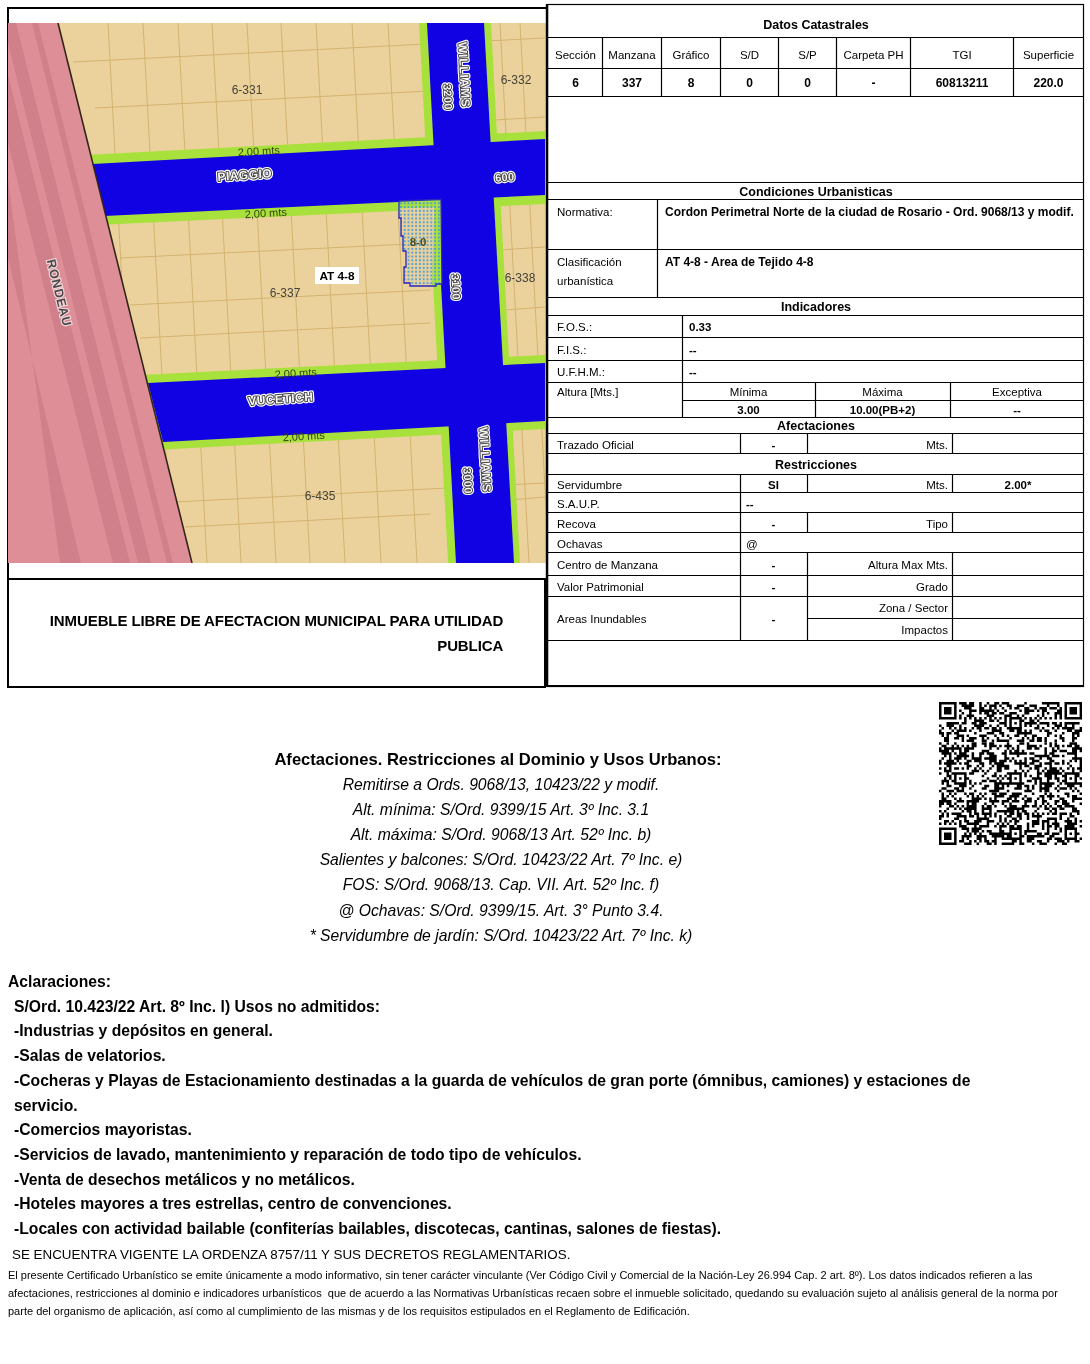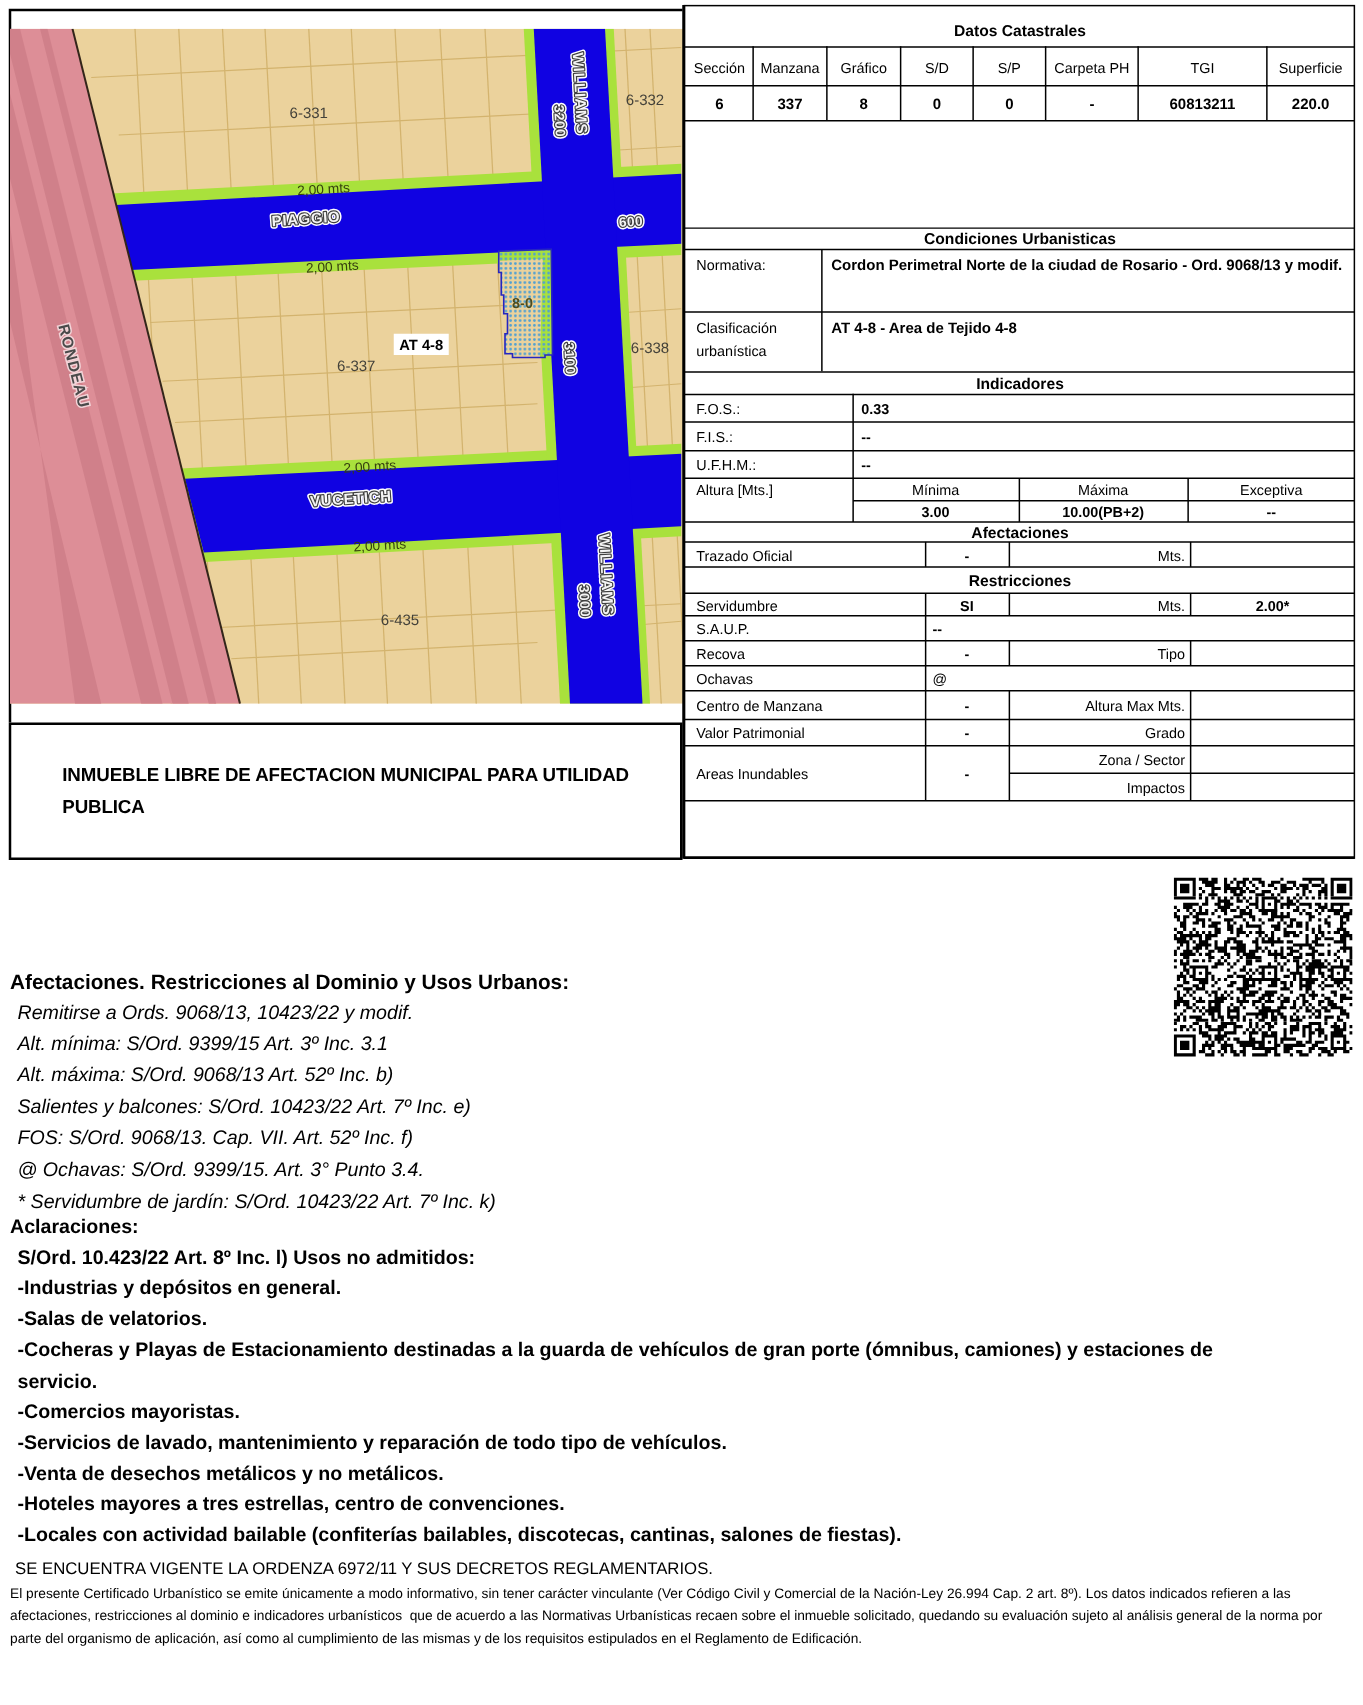--- a/index.html
+++ b/index.html
@@ -123,21 +123,21 @@
 </g>
 
 <text x="418" y="246" font-size="11.5" font-weight="bold" fill="#4c4c20" text-anchor="middle">8-0</text>
 
 <rect x="315" y="267" width="44" height="17" fill="#fff"></rect>
 <text x="337" y="280" font-size="11.8" font-weight="bold" fill="#000" text-anchor="middle">AT 4-8</text>
 </g>
 </svg>
 </div>
 
-<div class="abs" style="left:7px;top:578px;width:535px;height:106px;border:2px solid #000;display:flex;align-items:center;justify-content:center;text-align:left;">
+<div class="abs" style="left:7px;top:578px;width:535px;height:106px;border:2px solid #000;display:flex;align-items:center;justify-content:center;text-align:right;">
 <div style="font-size:15px;font-weight:bold;line-height:25px;letter-spacing:-0.1px;">INMUEBLE LIBRE DE AFECTACION MUNICIPAL PARA UTILIDAD<br>PUBLICA</div>
 </div>
 
 <svg class="abs" style="left:0;top:0;" width="1090" height="700" viewBox="0 0 1090 700">
 
 <g stroke="#000" stroke-width="1.2" fill="none">
 <rect x="547.5" y="4.5" width="536" height="682"></rect>
 <line x1="547" y1="4" x2="547" y2="687" stroke-width="2.4"></line>
 <line x1="547" y1="686" x2="1083.5" y2="686" stroke-width="2.2"></line>
 <line x1="547.5" y1="37.5" x2="1083.5" y2="37.5"></line>
@@ -264,21 +264,21 @@
 <text x="948" y="612" text-anchor="end">Zona / Sector</text>
 <text x="948" y="634" text-anchor="end">Impactos</text>
 </g>
 </svg>
 
 <svg class="abs" style="left:939px;top:702px;" width="143" height="144" viewBox="0 0 143 144">
 <rect width="143" height="144" fill="#fff"></rect>
 <path fill="#000" d="M0.0 0.0h17.6v2.5h-17.6zM20.1 0.0h7.5v2.5h-7.5zM30.1 0.0h5.0v2.5h-5.0zM40.2 0.0h2.5v2.5h-2.5zM47.7 0.0h2.5v2.5h-2.5zM55.2 0.0h5.0v2.5h-5.0zM62.7 0.0h7.5v2.5h-7.5zM85.3 0.0h2.5v2.5h-2.5zM102.9 0.0h17.6v2.5h-17.6zM125.5 0.0h17.6v2.5h-17.6zM0.0 2.5h2.5v2.5h-2.5zM15.1 2.5h2.5v2.5h-2.5zM22.6 2.5h12.5v2.5h-12.5zM40.2 2.5h2.5v2.5h-2.5zM45.2 2.5h2.5v2.5h-2.5zM50.2 2.5h7.5v2.5h-7.5zM60.2 2.5h2.5v2.5h-2.5zM67.8 2.5h5.0v2.5h-5.0zM77.8 2.5h7.5v2.5h-7.5zM90.4 2.5h7.5v2.5h-7.5zM107.9 2.5h2.5v2.5h-2.5zM118.0 2.5h2.5v2.5h-2.5zM125.5 2.5h2.5v2.5h-2.5zM140.6 2.5h2.5v2.5h-2.5zM0.0 5.0h2.5v2.5h-2.5zM5.0 5.0h7.5v2.5h-7.5zM15.1 5.0h2.5v2.5h-2.5zM25.1 5.0h7.5v2.5h-7.5zM40.2 5.0h5.0v2.5h-5.0zM50.2 5.0h2.5v2.5h-2.5zM55.2 5.0h2.5v2.5h-2.5zM62.7 5.0h2.5v2.5h-2.5zM70.3 5.0h2.5v2.5h-2.5zM75.3 5.0h5.0v2.5h-5.0zM85.3 5.0h5.0v2.5h-5.0zM95.4 5.0h2.5v2.5h-2.5zM100.4 5.0h7.5v2.5h-7.5zM110.4 5.0h7.5v2.5h-7.5zM120.5 5.0h2.5v2.5h-2.5zM125.5 5.0h2.5v2.5h-2.5zM130.5 5.0h7.5v2.5h-7.5zM140.6 5.0h2.5v2.5h-2.5zM0.0 7.5h2.5v2.5h-2.5zM5.0 7.5h7.5v2.5h-7.5zM15.1 7.5h2.5v2.5h-2.5zM20.1 7.5h2.5v2.5h-2.5zM30.1 7.5h7.5v2.5h-7.5zM40.2 7.5h15.1v2.5h-15.1zM57.7 7.5h2.5v2.5h-2.5zM65.3 7.5h2.5v2.5h-2.5zM80.3 7.5h2.5v2.5h-2.5zM85.3 7.5h10.0v2.5h-10.0zM97.9 7.5h2.5v2.5h-2.5zM102.9 7.5h5.0v2.5h-5.0zM118.0 7.5h5.0v2.5h-5.0zM125.5 7.5h2.5v2.5h-2.5zM130.5 7.5h7.5v2.5h-7.5zM140.6 7.5h2.5v2.5h-2.5zM0.0 10.0h2.5v2.5h-2.5zM5.0 10.0h7.5v2.5h-7.5zM15.1 10.0h2.5v2.5h-2.5zM22.6 10.0h2.5v2.5h-2.5zM30.1 10.0h2.5v2.5h-2.5zM40.2 10.0h2.5v2.5h-2.5zM45.2 10.0h5.0v2.5h-5.0zM52.7 10.0h5.0v2.5h-5.0zM60.2 10.0h5.0v2.5h-5.0zM70.3 10.0h7.5v2.5h-7.5zM85.3 10.0h5.0v2.5h-5.0zM102.9 10.0h2.5v2.5h-2.5zM107.9 10.0h2.5v2.5h-2.5zM115.5 10.0h7.5v2.5h-7.5zM125.5 10.0h2.5v2.5h-2.5zM130.5 10.0h7.5v2.5h-7.5zM140.6 10.0h2.5v2.5h-2.5zM0.0 12.5h2.5v2.5h-2.5zM15.1 12.5h2.5v2.5h-2.5zM20.1 12.5h2.5v2.5h-2.5zM27.6 12.5h7.5v2.5h-7.5zM47.7 12.5h7.5v2.5h-7.5zM65.3 12.5h7.5v2.5h-7.5zM77.8 12.5h2.5v2.5h-2.5zM82.8 12.5h2.5v2.5h-2.5zM97.9 12.5h2.5v2.5h-2.5zM102.9 12.5h2.5v2.5h-2.5zM115.5 12.5h2.5v2.5h-2.5zM120.5 12.5h2.5v2.5h-2.5zM125.5 12.5h2.5v2.5h-2.5zM140.6 12.5h2.5v2.5h-2.5zM0.0 15.1h17.6v2.5h-17.6zM20.1 15.1h2.5v2.5h-2.5zM25.1 15.1h2.5v2.5h-2.5zM30.1 15.1h2.5v2.5h-2.5zM35.1 15.1h2.5v2.5h-2.5zM40.2 15.1h2.5v2.5h-2.5zM45.2 15.1h2.5v2.5h-2.5zM50.2 15.1h2.5v2.5h-2.5zM55.2 15.1h2.5v2.5h-2.5zM60.2 15.1h2.5v2.5h-2.5zM65.3 15.1h2.5v2.5h-2.5zM70.3 15.1h12.5v2.5h-12.5zM85.3 15.1h2.5v2.5h-2.5zM90.4 15.1h2.5v2.5h-2.5zM95.4 15.1h2.5v2.5h-2.5zM100.4 15.1h2.5v2.5h-2.5zM105.4 15.1h2.5v2.5h-2.5zM110.4 15.1h2.5v2.5h-2.5zM115.5 15.1h2.5v2.5h-2.5zM120.5 15.1h2.5v2.5h-2.5zM125.5 15.1h17.6v2.5h-17.6zM25.1 17.6h2.5v2.5h-2.5zM35.1 17.6h10.0v2.5h-10.0zM50.2 17.6h5.0v2.5h-5.0zM57.7 17.6h2.5v2.5h-2.5zM65.3 17.6h2.5v2.5h-2.5zM70.3 17.6h2.5v2.5h-2.5zM80.3 17.6h5.0v2.5h-5.0zM90.4 17.6h5.0v2.5h-5.0zM97.9 17.6h2.5v2.5h-2.5zM7.5 20.1h12.5v2.5h-12.5zM22.6 20.1h5.0v2.5h-5.0zM32.6 20.1h5.0v2.5h-5.0zM40.2 20.1h7.5v2.5h-7.5zM60.2 20.1h7.5v2.5h-7.5zM70.3 20.1h2.5v2.5h-2.5zM75.3 20.1h2.5v2.5h-2.5zM80.3 20.1h2.5v2.5h-2.5zM85.3 20.1h12.5v2.5h-12.5zM100.4 20.1h10.0v2.5h-10.0zM112.9 20.1h5.0v2.5h-5.0zM120.5 20.1h2.5v2.5h-2.5zM125.5 20.1h15.1v2.5h-15.1zM0.0 22.6h2.5v2.5h-2.5zM7.5 22.6h7.5v2.5h-7.5zM20.1 22.6h2.5v2.5h-2.5zM35.1 22.6h10.0v2.5h-10.0zM50.2 22.6h2.5v2.5h-2.5zM57.7 22.6h2.5v2.5h-2.5zM65.3 22.6h2.5v2.5h-2.5zM70.3 22.6h2.5v2.5h-2.5zM80.3 22.6h2.5v2.5h-2.5zM85.3 22.6h2.5v2.5h-2.5zM90.4 22.6h2.5v2.5h-2.5zM97.9 22.6h2.5v2.5h-2.5zM107.9 22.6h2.5v2.5h-2.5zM115.5 22.6h7.5v2.5h-7.5zM125.5 22.6h2.5v2.5h-2.5zM133.0 22.6h2.5v2.5h-2.5zM2.5 25.1h2.5v2.5h-2.5zM10.0 25.1h2.5v2.5h-2.5zM15.1 25.1h2.5v2.5h-2.5zM20.1 25.1h2.5v2.5h-2.5zM25.1 25.1h2.5v2.5h-2.5zM32.6 25.1h2.5v2.5h-2.5zM37.6 25.1h5.0v2.5h-5.0zM45.2 25.1h5.0v2.5h-5.0zM52.7 25.1h5.0v2.5h-5.0zM60.2 25.1h2.5v2.5h-2.5zM67.8 25.1h15.1v2.5h-15.1zM95.4 25.1h5.0v2.5h-5.0zM102.9 25.1h2.5v2.5h-2.5zM112.9 25.1h2.5v2.5h-2.5zM118.0 25.1h2.5v2.5h-2.5zM123.0 25.1h12.5v2.5h-12.5zM140.6 25.1h2.5v2.5h-2.5zM0.0 27.6h2.5v2.5h-2.5zM12.5 27.6h2.5v2.5h-2.5zM17.6 27.6h10.0v2.5h-10.0zM30.1 27.6h2.5v2.5h-2.5zM40.2 27.6h2.5v2.5h-2.5zM52.7 27.6h10.0v2.5h-10.0zM70.3 27.6h5.0v2.5h-5.0zM77.8 27.6h5.0v2.5h-5.0zM85.3 27.6h2.5v2.5h-2.5zM90.4 27.6h2.5v2.5h-2.5zM100.4 27.6h2.5v2.5h-2.5zM105.4 27.6h5.0v2.5h-5.0zM115.5 27.6h2.5v2.5h-2.5zM128.0 27.6h5.0v2.5h-5.0zM135.5 27.6h7.5v2.5h-7.5zM0.0 30.1h5.0v2.5h-5.0zM7.5 30.1h5.0v2.5h-5.0zM15.1 30.1h5.0v2.5h-5.0zM35.1 30.1h2.5v2.5h-2.5zM47.7 30.1h7.5v2.5h-7.5zM60.2 30.1h5.0v2.5h-5.0zM77.8 30.1h15.1v2.5h-15.1zM107.9 30.1h5.0v2.5h-5.0zM123.0 30.1h2.5v2.5h-2.5zM133.0 30.1h7.5v2.5h-7.5zM2.5 32.6h2.5v2.5h-2.5zM7.5 32.6h2.5v2.5h-2.5zM17.6 32.6h7.5v2.5h-7.5zM27.6 32.6h2.5v2.5h-2.5zM40.2 32.6h7.5v2.5h-7.5zM55.2 32.6h2.5v2.5h-2.5zM62.7 32.6h2.5v2.5h-2.5zM67.8 32.6h2.5v2.5h-2.5zM75.3 32.6h5.0v2.5h-5.0zM85.3 32.6h2.5v2.5h-2.5zM92.9 32.6h5.0v2.5h-5.0zM107.9 32.6h2.5v2.5h-2.5zM115.5 32.6h2.5v2.5h-2.5zM120.5 32.6h2.5v2.5h-2.5zM133.0 32.6h2.5v2.5h-2.5zM138.0 32.6h2.5v2.5h-2.5zM5.0 35.1h5.0v2.5h-5.0zM15.1 35.1h5.0v2.5h-5.0zM22.6 35.1h2.5v2.5h-2.5zM30.1 35.1h7.5v2.5h-7.5zM42.7 35.1h2.5v2.5h-2.5zM47.7 35.1h2.5v2.5h-2.5zM57.7 35.1h2.5v2.5h-2.5zM70.3 35.1h2.5v2.5h-2.5zM82.8 35.1h2.5v2.5h-2.5zM87.8 35.1h2.5v2.5h-2.5zM92.9 35.1h2.5v2.5h-2.5zM97.9 35.1h5.0v2.5h-5.0zM105.4 35.1h2.5v2.5h-2.5zM120.5 35.1h5.0v2.5h-5.0zM133.0 35.1h5.0v2.5h-5.0zM5.0 37.6h5.0v2.5h-5.0zM22.6 37.6h2.5v2.5h-2.5zM27.6 37.6h7.5v2.5h-7.5zM42.7 37.6h5.0v2.5h-5.0zM52.7 37.6h2.5v2.5h-2.5zM57.7 37.6h12.5v2.5h-12.5zM77.8 37.6h7.5v2.5h-7.5zM90.4 37.6h5.0v2.5h-5.0zM97.9 37.6h5.0v2.5h-5.0zM105.4 37.6h2.5v2.5h-2.5zM115.5 37.6h2.5v2.5h-2.5zM123.0 37.6h2.5v2.5h-2.5zM133.0 37.6h2.5v2.5h-2.5zM0.0 40.2h2.5v2.5h-2.5zM7.5 40.2h2.5v2.5h-2.5zM15.1 40.2h2.5v2.5h-2.5zM32.6 40.2h5.0v2.5h-5.0zM42.7 40.2h5.0v2.5h-5.0zM50.2 40.2h5.0v2.5h-5.0zM67.8 40.2h2.5v2.5h-2.5zM80.3 40.2h5.0v2.5h-5.0zM87.8 40.2h2.5v2.5h-2.5zM105.4 40.2h2.5v2.5h-2.5zM110.4 40.2h2.5v2.5h-2.5zM115.5 40.2h2.5v2.5h-2.5zM130.5 40.2h7.5v2.5h-7.5zM2.5 42.7h5.0v2.5h-5.0zM12.5 42.7h2.5v2.5h-2.5zM17.6 42.7h2.5v2.5h-2.5zM22.6 42.7h2.5v2.5h-2.5zM27.6 42.7h2.5v2.5h-2.5zM32.6 42.7h5.0v2.5h-5.0zM45.2 42.7h2.5v2.5h-2.5zM50.2 42.7h7.5v2.5h-7.5zM60.2 42.7h2.5v2.5h-2.5zM65.3 42.7h7.5v2.5h-7.5zM77.8 42.7h2.5v2.5h-2.5zM87.8 42.7h10.0v2.5h-10.0zM100.4 42.7h2.5v2.5h-2.5zM110.4 42.7h2.5v2.5h-2.5zM115.5 42.7h5.0v2.5h-5.0zM123.0 42.7h2.5v2.5h-2.5zM128.0 42.7h5.0v2.5h-5.0zM135.5 42.7h5.0v2.5h-5.0zM0.0 45.2h2.5v2.5h-2.5zM5.0 45.2h17.6v2.5h-17.6zM25.1 45.2h10.0v2.5h-10.0zM50.2 45.2h2.5v2.5h-2.5zM57.7 45.2h2.5v2.5h-2.5zM67.8 45.2h2.5v2.5h-2.5zM72.8 45.2h2.5v2.5h-2.5zM77.8 45.2h2.5v2.5h-2.5zM87.8 45.2h5.0v2.5h-5.0zM95.4 45.2h5.0v2.5h-5.0zM105.4 45.2h2.5v2.5h-2.5zM112.9 45.2h2.5v2.5h-2.5zM118.0 45.2h2.5v2.5h-2.5zM133.0 45.2h10.0v2.5h-10.0zM0.0 47.7h10.0v2.5h-10.0zM12.5 47.7h2.5v2.5h-2.5zM20.1 47.7h2.5v2.5h-2.5zM25.1 47.7h5.0v2.5h-5.0zM42.7 47.7h7.5v2.5h-7.5zM65.3 47.7h2.5v2.5h-2.5zM70.3 47.7h2.5v2.5h-2.5zM75.3 47.7h5.0v2.5h-5.0zM82.8 47.7h2.5v2.5h-2.5zM105.4 47.7h2.5v2.5h-2.5zM112.9 47.7h5.0v2.5h-5.0zM120.5 47.7h7.5v2.5h-7.5zM133.0 47.7h5.0v2.5h-5.0zM140.6 47.7h2.5v2.5h-2.5zM2.5 50.2h10.0v2.5h-10.0zM15.1 50.2h2.5v2.5h-2.5zM20.1 50.2h7.5v2.5h-7.5zM32.6 50.2h2.5v2.5h-2.5zM40.2 50.2h5.0v2.5h-5.0zM47.7 50.2h7.5v2.5h-7.5zM62.7 50.2h5.0v2.5h-5.0zM70.3 50.2h17.6v2.5h-17.6zM90.4 50.2h5.0v2.5h-5.0zM105.4 50.2h2.5v2.5h-2.5zM110.4 50.2h5.0v2.5h-5.0zM128.0 50.2h10.0v2.5h-10.0zM5.0 52.7h2.5v2.5h-2.5zM10.0 52.7h2.5v2.5h-2.5zM17.6 52.7h12.5v2.5h-12.5zM32.6 52.7h2.5v2.5h-2.5zM40.2 52.7h2.5v2.5h-2.5zM50.2 52.7h7.5v2.5h-7.5zM65.3 52.7h2.5v2.5h-2.5zM77.8 52.7h2.5v2.5h-2.5zM95.4 52.7h15.1v2.5h-15.1zM112.9 52.7h7.5v2.5h-7.5zM123.0 52.7h2.5v2.5h-2.5zM135.5 52.7h2.5v2.5h-2.5zM2.5 55.2h2.5v2.5h-2.5zM10.0 55.2h2.5v2.5h-2.5zM15.1 55.2h7.5v2.5h-7.5zM25.1 55.2h2.5v2.5h-2.5zM32.6 55.2h10.0v2.5h-10.0zM45.2 55.2h12.5v2.5h-12.5zM65.3 55.2h5.0v2.5h-5.0zM72.8 55.2h2.5v2.5h-2.5zM85.3 55.2h2.5v2.5h-2.5zM90.4 55.2h5.0v2.5h-5.0zM100.4 55.2h2.5v2.5h-2.5zM107.9 55.2h5.0v2.5h-5.0zM133.0 55.2h10.0v2.5h-10.0zM0.0 57.7h2.5v2.5h-2.5zM7.5 57.7h7.5v2.5h-7.5zM17.6 57.7h2.5v2.5h-2.5zM27.6 57.7h5.0v2.5h-5.0zM35.1 57.7h7.5v2.5h-7.5zM50.2 57.7h7.5v2.5h-7.5zM60.2 57.7h7.5v2.5h-7.5zM70.3 57.7h2.5v2.5h-2.5zM75.3 57.7h2.5v2.5h-2.5zM80.3 57.7h2.5v2.5h-2.5zM85.3 57.7h2.5v2.5h-2.5zM92.9 57.7h7.5v2.5h-7.5zM110.4 57.7h5.0v2.5h-5.0zM123.0 57.7h2.5v2.5h-2.5zM130.5 57.7h2.5v2.5h-2.5zM135.5 57.7h2.5v2.5h-2.5zM140.6 57.7h2.5v2.5h-2.5zM0.0 60.2h2.5v2.5h-2.5zM5.0 60.2h12.5v2.5h-12.5zM20.1 60.2h2.5v2.5h-2.5zM25.1 60.2h5.0v2.5h-5.0zM40.2 60.2h5.0v2.5h-5.0zM50.2 60.2h2.5v2.5h-2.5zM55.2 60.2h10.0v2.5h-10.0zM75.3 60.2h12.5v2.5h-12.5zM90.4 60.2h5.0v2.5h-5.0zM100.4 60.2h2.5v2.5h-2.5zM105.4 60.2h7.5v2.5h-7.5zM115.5 60.2h5.0v2.5h-5.0zM123.0 60.2h2.5v2.5h-2.5zM128.0 60.2h2.5v2.5h-2.5zM140.6 60.2h2.5v2.5h-2.5zM7.5 62.7h5.0v2.5h-5.0zM27.6 62.7h5.0v2.5h-5.0zM37.6 62.7h2.5v2.5h-2.5zM42.7 62.7h2.5v2.5h-2.5zM52.7 62.7h2.5v2.5h-2.5zM57.7 62.7h12.5v2.5h-12.5zM80.3 62.7h2.5v2.5h-2.5zM85.3 62.7h5.0v2.5h-5.0zM95.4 62.7h7.5v2.5h-7.5zM110.4 62.7h2.5v2.5h-2.5zM130.5 62.7h2.5v2.5h-2.5zM140.6 62.7h2.5v2.5h-2.5zM0.0 65.3h2.5v2.5h-2.5zM5.0 65.3h2.5v2.5h-2.5zM10.0 65.3h2.5v2.5h-2.5zM15.1 65.3h5.0v2.5h-5.0zM22.6 65.3h2.5v2.5h-2.5zM27.6 65.3h2.5v2.5h-2.5zM35.1 65.3h2.5v2.5h-2.5zM40.2 65.3h2.5v2.5h-2.5zM50.2 65.3h2.5v2.5h-2.5zM57.7 65.3h5.0v2.5h-5.0zM65.3 65.3h5.0v2.5h-5.0zM80.3 65.3h2.5v2.5h-2.5zM90.4 65.3h2.5v2.5h-2.5zM95.4 65.3h5.0v2.5h-5.0zM105.4 65.3h2.5v2.5h-2.5zM110.4 65.3h7.5v2.5h-7.5zM120.5 65.3h2.5v2.5h-2.5zM128.0 65.3h2.5v2.5h-2.5zM133.0 65.3h2.5v2.5h-2.5zM138.0 65.3h5.0v2.5h-5.0zM5.0 67.8h7.5v2.5h-7.5zM32.6 67.8h7.5v2.5h-7.5zM42.7 67.8h2.5v2.5h-2.5zM47.7 67.8h2.5v2.5h-2.5zM57.7 67.8h5.0v2.5h-5.0zM75.3 67.8h2.5v2.5h-2.5zM82.8 67.8h2.5v2.5h-2.5zM87.8 67.8h2.5v2.5h-2.5zM97.9 67.8h2.5v2.5h-2.5zM102.9 67.8h2.5v2.5h-2.5zM107.9 67.8h12.5v2.5h-12.5zM123.0 67.8h2.5v2.5h-2.5zM133.0 67.8h2.5v2.5h-2.5zM140.6 67.8h2.5v2.5h-2.5zM0.0 70.3h2.5v2.5h-2.5zM7.5 70.3h2.5v2.5h-2.5zM12.5 70.3h15.1v2.5h-15.1zM30.1 70.3h5.0v2.5h-5.0zM45.2 70.3h2.5v2.5h-2.5zM55.2 70.3h2.5v2.5h-2.5zM67.8 70.3h15.1v2.5h-15.1zM85.3 70.3h2.5v2.5h-2.5zM97.9 70.3h5.0v2.5h-5.0zM105.4 70.3h17.6v2.5h-17.6zM125.5 70.3h15.1v2.5h-15.1zM7.5 72.8h5.0v2.5h-5.0zM15.1 72.8h2.5v2.5h-2.5zM25.1 72.8h2.5v2.5h-2.5zM42.7 72.8h2.5v2.5h-2.5zM52.7 72.8h5.0v2.5h-5.0zM60.2 72.8h2.5v2.5h-2.5zM65.3 72.8h2.5v2.5h-2.5zM70.3 72.8h2.5v2.5h-2.5zM80.3 72.8h2.5v2.5h-2.5zM85.3 72.8h2.5v2.5h-2.5zM90.4 72.8h2.5v2.5h-2.5zM97.9 72.8h2.5v2.5h-2.5zM105.4 72.8h7.5v2.5h-7.5zM115.5 72.8h2.5v2.5h-2.5zM123.0 72.8h5.0v2.5h-5.0zM135.5 72.8h5.0v2.5h-5.0zM5.0 75.3h2.5v2.5h-2.5zM10.0 75.3h2.5v2.5h-2.5zM15.1 75.3h2.5v2.5h-2.5zM20.1 75.3h2.5v2.5h-2.5zM25.1 75.3h5.0v2.5h-5.0zM47.7 75.3h2.5v2.5h-2.5zM57.7 75.3h2.5v2.5h-2.5zM62.7 75.3h2.5v2.5h-2.5zM67.8 75.3h5.0v2.5h-5.0zM75.3 75.3h2.5v2.5h-2.5zM80.3 75.3h2.5v2.5h-2.5zM92.9 75.3h10.0v2.5h-10.0zM107.9 75.3h5.0v2.5h-5.0zM115.5 75.3h5.0v2.5h-5.0zM125.5 75.3h2.5v2.5h-2.5zM130.5 75.3h2.5v2.5h-2.5zM135.5 75.3h2.5v2.5h-2.5zM140.6 75.3h2.5v2.5h-2.5zM2.5 77.8h7.5v2.5h-7.5zM12.5 77.8h5.0v2.5h-5.0zM25.1 77.8h2.5v2.5h-2.5zM30.1 77.8h2.5v2.5h-2.5zM42.7 77.8h5.0v2.5h-5.0zM50.2 77.8h7.5v2.5h-7.5zM60.2 77.8h2.5v2.5h-2.5zM70.3 77.8h2.5v2.5h-2.5zM80.3 77.8h2.5v2.5h-2.5zM87.8 77.8h5.0v2.5h-5.0zM95.4 77.8h2.5v2.5h-2.5zM100.4 77.8h2.5v2.5h-2.5zM107.9 77.8h2.5v2.5h-2.5zM118.0 77.8h2.5v2.5h-2.5zM123.0 77.8h5.0v2.5h-5.0zM135.5 77.8h2.5v2.5h-2.5zM2.5 80.3h2.5v2.5h-2.5zM7.5 80.3h2.5v2.5h-2.5zM15.1 80.3h12.5v2.5h-12.5zM30.1 80.3h2.5v2.5h-2.5zM35.1 80.3h2.5v2.5h-2.5zM40.2 80.3h2.5v2.5h-2.5zM55.2 80.3h30.1v2.5h-30.1zM95.4 80.3h2.5v2.5h-2.5zM100.4 80.3h15.1v2.5h-15.1zM120.5 80.3h2.5v2.5h-2.5zM125.5 80.3h17.6v2.5h-17.6zM7.5 82.8h5.0v2.5h-5.0zM20.1 82.8h7.5v2.5h-7.5zM32.6 82.8h2.5v2.5h-2.5zM45.2 82.8h5.0v2.5h-5.0zM55.2 82.8h5.0v2.5h-5.0zM62.7 82.8h2.5v2.5h-2.5zM67.8 82.8h2.5v2.5h-2.5zM77.8 82.8h5.0v2.5h-5.0zM85.3 82.8h5.0v2.5h-5.0zM92.9 82.8h2.5v2.5h-2.5zM100.4 82.8h2.5v2.5h-2.5zM105.4 82.8h7.5v2.5h-7.5zM118.0 82.8h2.5v2.5h-2.5zM128.0 82.8h7.5v2.5h-7.5zM140.6 82.8h2.5v2.5h-2.5zM2.5 85.3h5.0v2.5h-5.0zM15.1 85.3h5.0v2.5h-5.0zM22.6 85.3h2.5v2.5h-2.5zM30.1 85.3h2.5v2.5h-2.5zM42.7 85.3h5.0v2.5h-5.0zM55.2 85.3h10.0v2.5h-10.0zM75.3 85.3h7.5v2.5h-7.5zM87.8 85.3h2.5v2.5h-2.5zM92.9 85.3h2.5v2.5h-2.5zM100.4 85.3h10.0v2.5h-10.0zM115.5 85.3h2.5v2.5h-2.5zM120.5 85.3h7.5v2.5h-7.5zM130.5 85.3h2.5v2.5h-2.5zM135.5 85.3h2.5v2.5h-2.5zM0.0 87.8h2.5v2.5h-2.5zM7.5 87.8h7.5v2.5h-7.5zM17.6 87.8h7.5v2.5h-7.5zM35.1 87.8h2.5v2.5h-2.5zM50.2 87.8h10.0v2.5h-10.0zM67.8 87.8h2.5v2.5h-2.5zM85.3 87.8h7.5v2.5h-7.5zM100.4 87.8h2.5v2.5h-2.5zM105.4 87.8h5.0v2.5h-5.0zM118.0 87.8h2.5v2.5h-2.5zM133.0 87.8h2.5v2.5h-2.5zM138.0 87.8h2.5v2.5h-2.5zM2.5 90.4h2.5v2.5h-2.5zM10.0 90.4h2.5v2.5h-2.5zM15.1 90.4h2.5v2.5h-2.5zM25.1 90.4h2.5v2.5h-2.5zM30.1 90.4h5.0v2.5h-5.0zM40.2 90.4h2.5v2.5h-2.5zM45.2 90.4h2.5v2.5h-2.5zM52.7 90.4h5.0v2.5h-5.0zM60.2 90.4h7.5v2.5h-7.5zM72.8 90.4h10.0v2.5h-10.0zM92.9 90.4h2.5v2.5h-2.5zM105.4 90.4h2.5v2.5h-2.5zM110.4 90.4h2.5v2.5h-2.5zM125.5 90.4h5.0v2.5h-5.0zM140.6 90.4h2.5v2.5h-2.5zM2.5 92.9h2.5v2.5h-2.5zM7.5 92.9h2.5v2.5h-2.5zM12.5 92.9h2.5v2.5h-2.5zM27.6 92.9h2.5v2.5h-2.5zM32.6 92.9h2.5v2.5h-2.5zM37.6 92.9h2.5v2.5h-2.5zM42.7 92.9h2.5v2.5h-2.5zM55.2 92.9h10.0v2.5h-10.0zM70.3 92.9h10.0v2.5h-10.0zM85.3 92.9h2.5v2.5h-2.5zM100.4 92.9h5.0v2.5h-5.0zM107.9 92.9h7.5v2.5h-7.5zM118.0 92.9h2.5v2.5h-2.5zM128.0 92.9h2.5v2.5h-2.5zM133.0 92.9h5.0v2.5h-5.0zM2.5 95.4h5.0v2.5h-5.0zM15.1 95.4h2.5v2.5h-2.5zM20.1 95.4h2.5v2.5h-2.5zM32.6 95.4h10.0v2.5h-10.0zM45.2 95.4h2.5v2.5h-2.5zM50.2 95.4h2.5v2.5h-2.5zM55.2 95.4h2.5v2.5h-2.5zM67.8 95.4h5.0v2.5h-5.0zM75.3 95.4h2.5v2.5h-2.5zM82.8 95.4h2.5v2.5h-2.5zM87.8 95.4h5.0v2.5h-5.0zM97.9 95.4h2.5v2.5h-2.5zM102.9 95.4h2.5v2.5h-2.5zM110.4 95.4h2.5v2.5h-2.5zM120.5 95.4h5.0v2.5h-5.0zM133.0 95.4h10.0v2.5h-10.0zM0.0 97.9h12.5v2.5h-12.5zM17.6 97.9h7.5v2.5h-7.5zM27.6 97.9h12.5v2.5h-12.5zM50.2 97.9h10.0v2.5h-10.0zM62.7 97.9h7.5v2.5h-7.5zM72.8 97.9h7.5v2.5h-7.5zM85.3 97.9h7.5v2.5h-7.5zM95.4 97.9h2.5v2.5h-2.5zM102.9 97.9h5.0v2.5h-5.0zM115.5 97.9h5.0v2.5h-5.0zM123.0 97.9h5.0v2.5h-5.0zM133.0 97.9h2.5v2.5h-2.5zM0.0 100.4h5.0v2.5h-5.0zM7.5 100.4h5.0v2.5h-5.0zM15.1 100.4h2.5v2.5h-2.5zM27.6 100.4h2.5v2.5h-2.5zM32.6 100.4h5.0v2.5h-5.0zM45.2 100.4h2.5v2.5h-2.5zM52.7 100.4h2.5v2.5h-2.5zM62.7 100.4h2.5v2.5h-2.5zM70.3 100.4h2.5v2.5h-2.5zM85.3 100.4h2.5v2.5h-2.5zM95.4 100.4h2.5v2.5h-2.5zM102.9 100.4h2.5v2.5h-2.5zM107.9 100.4h2.5v2.5h-2.5zM115.5 100.4h2.5v2.5h-2.5zM123.0 100.4h7.5v2.5h-7.5zM140.6 100.4h2.5v2.5h-2.5zM0.0 102.9h2.5v2.5h-2.5zM10.0 102.9h5.0v2.5h-5.0zM17.6 102.9h2.5v2.5h-2.5zM22.6 102.9h2.5v2.5h-2.5zM27.6 102.9h10.0v2.5h-10.0zM42.7 102.9h2.5v2.5h-2.5zM47.7 102.9h5.0v2.5h-5.0zM55.2 102.9h2.5v2.5h-2.5zM65.3 102.9h2.5v2.5h-2.5zM70.3 102.9h7.5v2.5h-7.5zM82.8 102.9h7.5v2.5h-7.5zM92.9 102.9h5.0v2.5h-5.0zM100.4 102.9h2.5v2.5h-2.5zM105.4 102.9h2.5v2.5h-2.5zM110.4 102.9h2.5v2.5h-2.5zM118.0 102.9h5.0v2.5h-5.0zM125.5 102.9h10.0v2.5h-10.0zM7.5 105.4h2.5v2.5h-2.5zM15.1 105.4h2.5v2.5h-2.5zM20.1 105.4h2.5v2.5h-2.5zM25.1 105.4h12.5v2.5h-12.5zM42.7 105.4h10.0v2.5h-10.0zM67.8 105.4h17.6v2.5h-17.6zM97.9 105.4h2.5v2.5h-2.5zM105.4 105.4h5.0v2.5h-5.0zM112.9 105.4h5.0v2.5h-5.0zM120.5 105.4h5.0v2.5h-5.0zM133.0 105.4h5.0v2.5h-5.0zM0.0 107.9h2.5v2.5h-2.5zM5.0 107.9h2.5v2.5h-2.5zM22.6 107.9h2.5v2.5h-2.5zM27.6 107.9h5.0v2.5h-5.0zM35.1 107.9h2.5v2.5h-2.5zM42.7 107.9h2.5v2.5h-2.5zM50.2 107.9h2.5v2.5h-2.5zM57.7 107.9h17.6v2.5h-17.6zM77.8 107.9h2.5v2.5h-2.5zM82.8 107.9h5.0v2.5h-5.0zM95.4 107.9h2.5v2.5h-2.5zM110.4 107.9h2.5v2.5h-2.5zM115.5 107.9h2.5v2.5h-2.5zM133.0 107.9h7.5v2.5h-7.5zM2.5 110.4h2.5v2.5h-2.5zM7.5 110.4h2.5v2.5h-2.5zM12.5 110.4h10.0v2.5h-10.0zM30.1 110.4h2.5v2.5h-2.5zM35.1 110.4h5.0v2.5h-5.0zM42.7 110.4h10.0v2.5h-10.0zM55.2 110.4h2.5v2.5h-2.5zM65.3 110.4h2.5v2.5h-2.5zM70.3 110.4h5.0v2.5h-5.0zM77.8 110.4h5.0v2.5h-5.0zM85.3 110.4h5.0v2.5h-5.0zM92.9 110.4h2.5v2.5h-2.5zM97.9 110.4h2.5v2.5h-2.5zM102.9 110.4h2.5v2.5h-2.5zM107.9 110.4h2.5v2.5h-2.5zM112.9 110.4h5.0v2.5h-5.0zM120.5 110.4h7.5v2.5h-7.5zM130.5 110.4h2.5v2.5h-2.5zM138.0 110.4h2.5v2.5h-2.5zM0.0 112.9h5.0v2.5h-5.0zM7.5 112.9h2.5v2.5h-2.5zM17.6 112.9h10.0v2.5h-10.0zM30.1 112.9h5.0v2.5h-5.0zM37.6 112.9h2.5v2.5h-2.5zM45.2 112.9h2.5v2.5h-2.5zM50.2 112.9h2.5v2.5h-2.5zM55.2 112.9h2.5v2.5h-2.5zM60.2 112.9h2.5v2.5h-2.5zM67.8 112.9h5.0v2.5h-5.0zM77.8 112.9h5.0v2.5h-5.0zM87.8 112.9h2.5v2.5h-2.5zM92.9 112.9h10.0v2.5h-10.0zM120.5 112.9h2.5v2.5h-2.5zM130.5 112.9h5.0v2.5h-5.0zM0.0 115.5h2.5v2.5h-2.5zM15.1 115.5h5.0v2.5h-5.0zM25.1 115.5h2.5v2.5h-2.5zM37.6 115.5h12.5v2.5h-12.5zM60.2 115.5h2.5v2.5h-2.5zM65.3 115.5h2.5v2.5h-2.5zM72.8 115.5h5.0v2.5h-5.0zM80.3 115.5h2.5v2.5h-2.5zM87.8 115.5h2.5v2.5h-2.5zM97.9 115.5h2.5v2.5h-2.5zM107.9 115.5h10.0v2.5h-10.0zM120.5 115.5h2.5v2.5h-2.5zM128.0 115.5h2.5v2.5h-2.5zM135.5 115.5h2.5v2.5h-2.5zM5.0 118.0h5.0v2.5h-5.0zM12.5 118.0h2.5v2.5h-2.5zM20.1 118.0h2.5v2.5h-2.5zM25.1 118.0h5.0v2.5h-5.0zM35.1 118.0h7.5v2.5h-7.5zM47.7 118.0h7.5v2.5h-7.5zM60.2 118.0h2.5v2.5h-2.5zM65.3 118.0h2.5v2.5h-2.5zM70.3 118.0h2.5v2.5h-2.5zM75.3 118.0h5.0v2.5h-5.0zM92.9 118.0h7.5v2.5h-7.5zM102.9 118.0h7.5v2.5h-7.5zM115.5 118.0h2.5v2.5h-2.5zM125.5 118.0h7.5v2.5h-7.5zM135.5 118.0h2.5v2.5h-2.5zM140.6 118.0h2.5v2.5h-2.5zM0.0 120.5h2.5v2.5h-2.5zM5.0 120.5h2.5v2.5h-2.5zM10.0 120.5h2.5v2.5h-2.5zM15.1 120.5h2.5v2.5h-2.5zM20.1 120.5h2.5v2.5h-2.5zM27.6 120.5h12.5v2.5h-12.5zM47.7 120.5h2.5v2.5h-2.5zM57.7 120.5h2.5v2.5h-2.5zM62.7 120.5h2.5v2.5h-2.5zM67.8 120.5h2.5v2.5h-2.5zM75.3 120.5h2.5v2.5h-2.5zM87.8 120.5h2.5v2.5h-2.5zM92.9 120.5h7.5v2.5h-7.5zM102.9 120.5h2.5v2.5h-2.5zM107.9 120.5h2.5v2.5h-2.5zM112.9 120.5h7.5v2.5h-7.5zM128.0 120.5h10.0v2.5h-10.0zM20.1 123.0h7.5v2.5h-7.5zM35.1 123.0h2.5v2.5h-2.5zM40.2 123.0h10.0v2.5h-10.0zM55.2 123.0h2.5v2.5h-2.5zM60.2 123.0h7.5v2.5h-7.5zM70.3 123.0h5.0v2.5h-5.0zM77.8 123.0h5.0v2.5h-5.0zM87.8 123.0h2.5v2.5h-2.5zM92.9 123.0h2.5v2.5h-2.5zM102.9 123.0h2.5v2.5h-2.5zM107.9 123.0h5.0v2.5h-5.0zM115.5 123.0h5.0v2.5h-5.0zM125.5 123.0h10.0v2.5h-10.0zM140.6 123.0h2.5v2.5h-2.5zM0.0 125.5h17.6v2.5h-17.6zM22.6 125.5h7.5v2.5h-7.5zM32.6 125.5h10.0v2.5h-10.0zM60.2 125.5h2.5v2.5h-2.5zM70.3 125.5h12.5v2.5h-12.5zM87.8 125.5h2.5v2.5h-2.5zM102.9 125.5h2.5v2.5h-2.5zM107.9 125.5h2.5v2.5h-2.5zM115.5 125.5h2.5v2.5h-2.5zM120.5 125.5h2.5v2.5h-2.5zM125.5 125.5h12.5v2.5h-12.5zM0.0 128.0h2.5v2.5h-2.5zM15.1 128.0h2.5v2.5h-2.5zM27.6 128.0h2.5v2.5h-2.5zM32.6 128.0h7.5v2.5h-7.5zM42.7 128.0h2.5v2.5h-2.5zM47.7 128.0h5.0v2.5h-5.0zM60.2 128.0h5.0v2.5h-5.0zM70.3 128.0h2.5v2.5h-2.5zM80.3 128.0h2.5v2.5h-2.5zM85.3 128.0h12.5v2.5h-12.5zM107.9 128.0h2.5v2.5h-2.5zM120.5 128.0h2.5v2.5h-2.5zM125.5 128.0h2.5v2.5h-2.5zM135.5 128.0h2.5v2.5h-2.5zM0.0 130.5h2.5v2.5h-2.5zM5.0 130.5h7.5v2.5h-7.5zM15.1 130.5h2.5v2.5h-2.5zM25.1 130.5h2.5v2.5h-2.5zM30.1 130.5h2.5v2.5h-2.5zM35.1 130.5h2.5v2.5h-2.5zM40.2 130.5h2.5v2.5h-2.5zM50.2 130.5h22.6v2.5h-22.6zM75.3 130.5h2.5v2.5h-2.5zM80.3 130.5h2.5v2.5h-2.5zM85.3 130.5h2.5v2.5h-2.5zM97.9 130.5h5.0v2.5h-5.0zM105.4 130.5h5.0v2.5h-5.0zM112.9 130.5h7.5v2.5h-7.5zM125.5 130.5h2.5v2.5h-2.5zM130.5 130.5h2.5v2.5h-2.5zM135.5 130.5h5.0v2.5h-5.0zM0.0 133.0h2.5v2.5h-2.5zM5.0 133.0h7.5v2.5h-7.5zM15.1 133.0h2.5v2.5h-2.5zM22.6 133.0h10.0v2.5h-10.0zM37.6 133.0h10.0v2.5h-10.0zM52.7 133.0h12.5v2.5h-12.5zM67.8 133.0h5.0v2.5h-5.0zM80.3 133.0h5.0v2.5h-5.0zM87.8 133.0h17.6v2.5h-17.6zM110.4 133.0h5.0v2.5h-5.0zM125.5 133.0h2.5v2.5h-2.5zM135.5 133.0h2.5v2.5h-2.5zM0.0 135.5h2.5v2.5h-2.5zM5.0 135.5h7.5v2.5h-7.5zM15.1 135.5h2.5v2.5h-2.5zM22.6 135.5h2.5v2.5h-2.5zM27.6 135.5h2.5v2.5h-2.5zM37.6 135.5h5.0v2.5h-5.0zM45.2 135.5h2.5v2.5h-2.5zM55.2 135.5h2.5v2.5h-2.5zM62.7 135.5h20.1v2.5h-20.1zM87.8 135.5h7.5v2.5h-7.5zM107.9 135.5h5.0v2.5h-5.0zM115.5 135.5h7.5v2.5h-7.5zM125.5 135.5h12.5v2.5h-12.5zM140.6 135.5h2.5v2.5h-2.5zM0.0 138.0h2.5v2.5h-2.5zM15.1 138.0h2.5v2.5h-2.5zM20.1 138.0h5.0v2.5h-5.0zM30.1 138.0h2.5v2.5h-2.5zM35.1 138.0h2.5v2.5h-2.5zM40.2 138.0h2.5v2.5h-2.5zM45.2 138.0h5.0v2.5h-5.0zM52.7 138.0h5.0v2.5h-5.0zM72.8 138.0h5.0v2.5h-5.0zM80.3 138.0h2.5v2.5h-2.5zM87.8 138.0h5.0v2.5h-5.0zM97.9 138.0h5.0v2.5h-5.0zM107.9 138.0h2.5v2.5h-2.5zM118.0 138.0h7.5v2.5h-7.5zM128.0 138.0h2.5v2.5h-2.5zM135.5 138.0h5.0v2.5h-5.0zM0.0 140.6h17.6v2.5h-17.6zM25.1 140.6h7.5v2.5h-7.5zM37.6 140.6h2.5v2.5h-2.5zM47.7 140.6h5.0v2.5h-5.0zM55.2 140.6h2.5v2.5h-2.5zM62.7 140.6h12.5v2.5h-12.5zM80.3 140.6h5.0v2.5h-5.0zM92.9 140.6h2.5v2.5h-2.5zM100.4 140.6h7.5v2.5h-7.5zM115.5 140.6h2.5v2.5h-2.5zM123.0 140.6h5.0v2.5h-5.0z"></path>
 </svg>
 
-<div class="abs" style="left:8px;top:773px;width:980px;font-size:15.7px;line-height:25.1px;">
+<div class="abs" style="left:8px;top:747px;width:980px;font-size:15.7px;line-height:25.1px;text-align:center;">
 <div style="font-weight:bold;font-size:16.6px;">Afectaciones. Restricciones al Dominio y Usos Urbanos:</div>
 <div style="padding-left:6px;font-style:italic;">Remitirse a Ords. 9068/13, 10423/22 y modif.<br>
 Alt. mínima: S/Ord. 9399/15 Art. 3º Inc. 3.1<br>
 Alt. máxima: S/Ord. 9068/13 Art. 52º Inc. b)<br>
 Salientes y balcones: S/Ord. 10423/22 Art. 7º Inc. e)<br>
 FOS: S/Ord. 9068/13. Cap. VII. Art. 52º Inc. f)<br>
 @ Ochavas: S/Ord. 9399/15. Art. 3° Punto 3.4.<br>
 * Servidumbre de jardín: S/Ord. 10423/22 Art. 7º Inc. k)</div>
 </div>
 
@@ -289,15 +289,15 @@
 -Salas de velatorios.<br>
 -Cocheras y Playas de Estacionamiento destinadas a la guarda de vehículos de gran porte (ómnibus, camiones) y estaciones de<br>
 servicio.<br>
 -Comercios mayoristas.<br>
 -Servicios de lavado, mantenimiento y reparación de todo tipo de vehículos.<br>
 -Venta de desechos metálicos y no metálicos.<br>
 -Hoteles mayores a tres estrellas, centro de convenciones.<br>
 -Locales con actividad bailable (confiterías bailables, discotecas, cantinas, salones de fiestas).</div>
 </div>
 
-<div class="abs" style="left:12px;top:1247px;font-size:13.4px;">SE ENCUENTRA VIGENTE LA ORDENZA 6972/11 Y SUS DECRETOS REGLAMENTARIOS.</div>
+<div class="abs" style="left:12px;top:1247px;font-size:13.4px;">SE ENCUENTRA VIGENTE LA ORDENZA 8757/11 Y SUS DECRETOS REGLAMENTARIOS.</div>
 
 <div class="abs" style="left:8px;top:1266px;width:1080px;font-size:11px;line-height:18px;white-space:nowrap;">El presente Certificado Urbanístico se emite únicamente a modo informativo, sin tener carácter vinculante (Ver Código Civil y Comercial de la Nación-Ley 26.994 Cap. 2 art. 8º). Los datos indicados refieren a las<br>afectaciones, restricciones al dominio e indicadores urbanísticos&nbsp; que de acuerdo a las Normativas Urbanísticas recaen sobre el inmueble solicitado, quedando su evaluación sujeto al análisis general de la norma por<br>parte del organismo de aplicación, así como al cumplimiento de las mismas y de los requisitos estipulados en el Reglamento de Edificación.</div>
 
 </body></html>

